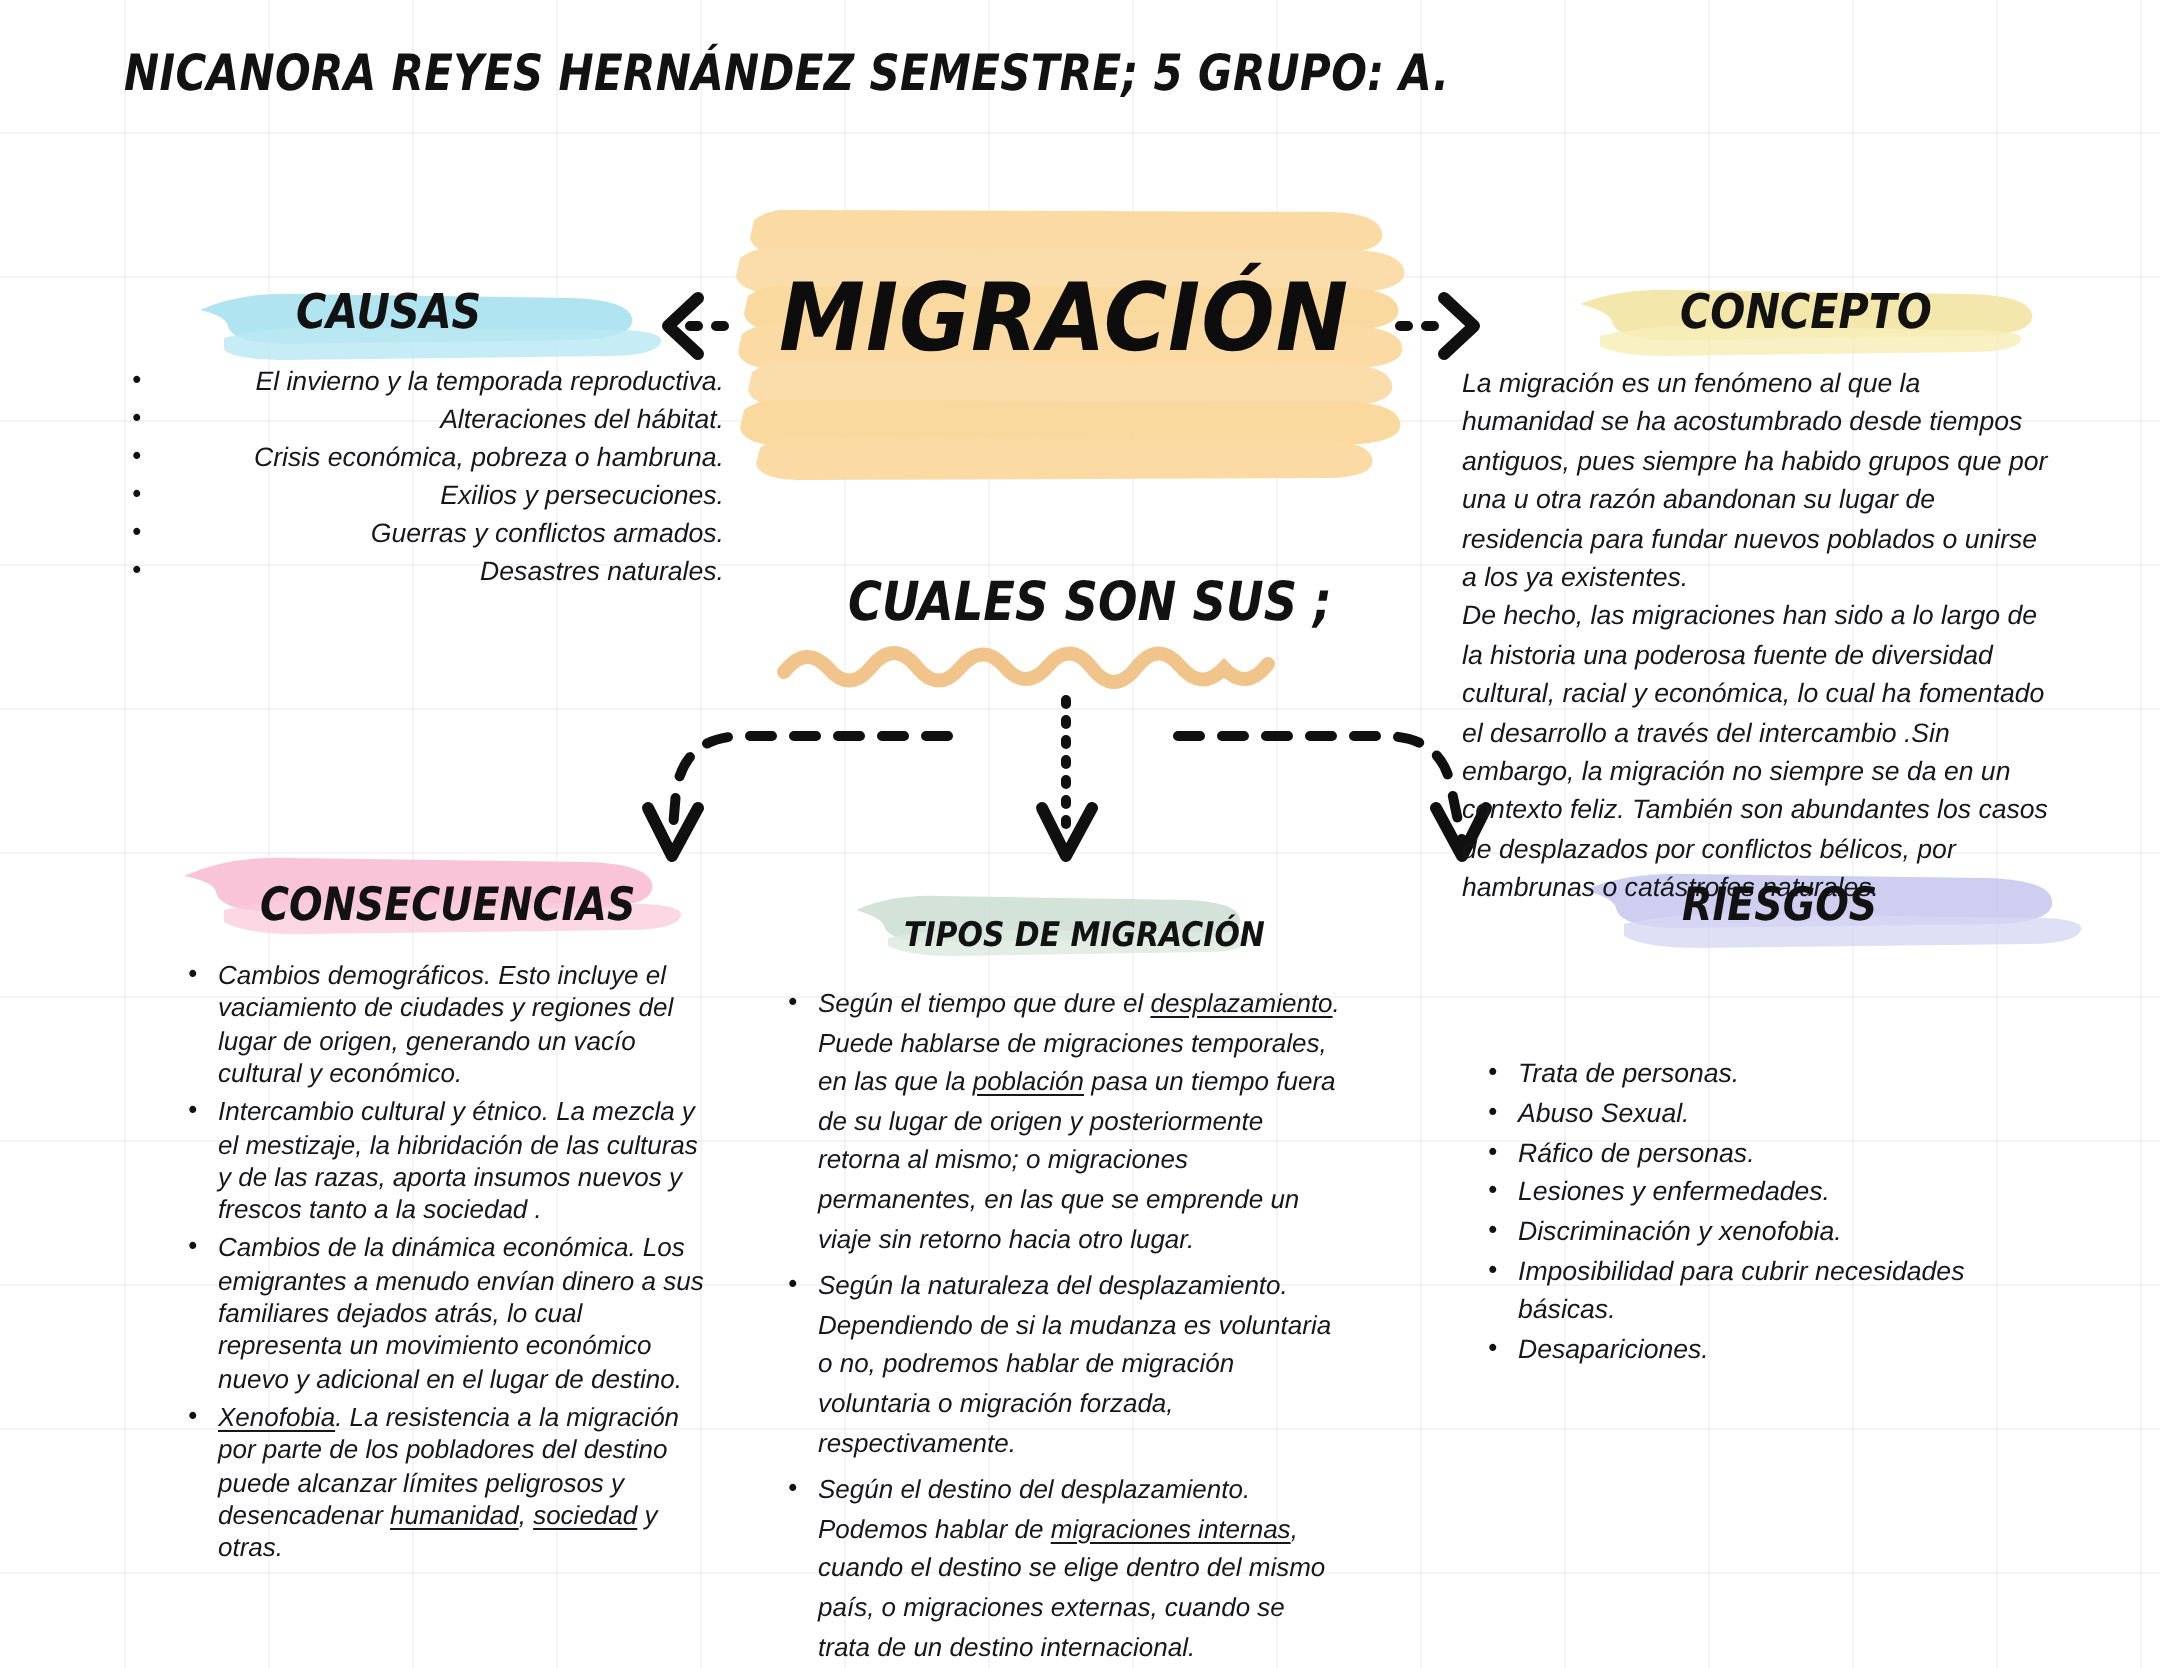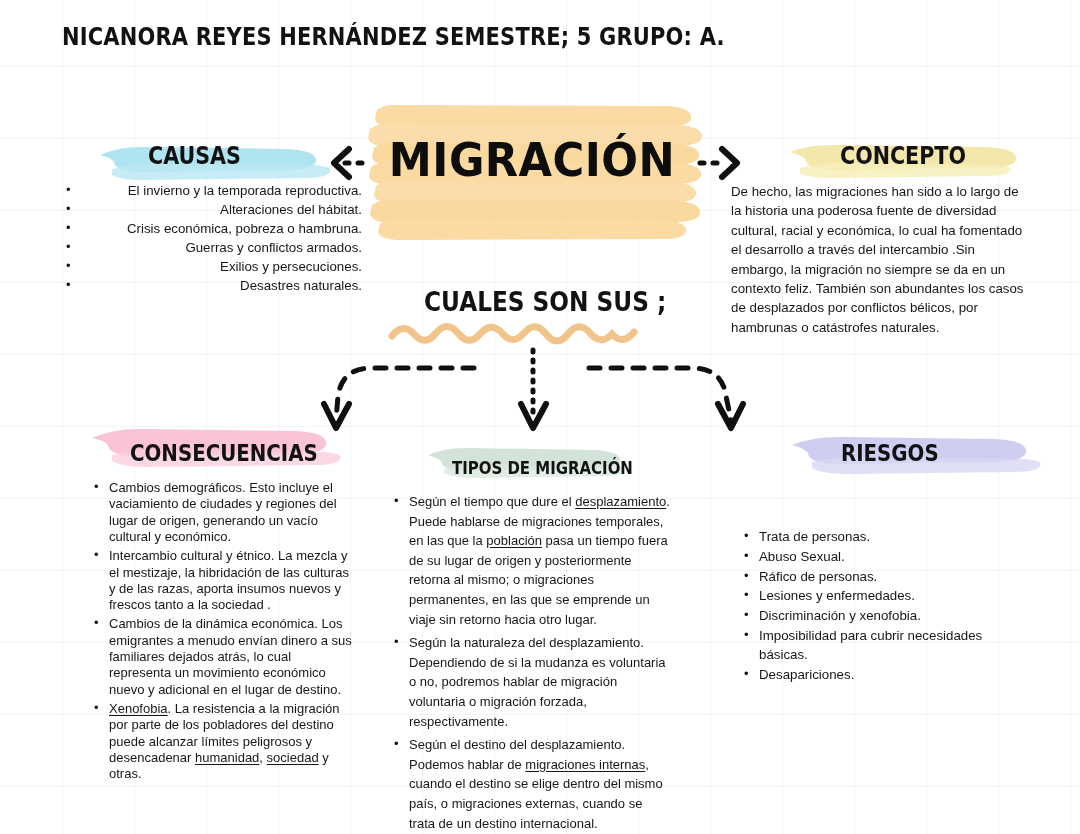--- a/index.html
+++ b/index.html
@@ -18,20 +18,21 @@
     background-size: 72px 72px;
     background-position: -10px -6px;
     font-family: "Liberation Sans", sans-serif;
     color: #111111;
     -webkit-font-smoothing: antialiased;
   }
 
   .canvas {
     position: absolute;
     inset: 0;
+    font-style: italic;
   }
 
   
   .deco {
     position: absolute;
     left: 0;
     top: 0;
     width: 1080px;
     height: 834px;
     pointer-events: none;
@@ -254,27 +255,28 @@
   <div class="sec-head h-cuales">CUALES SON SUS ;</div>
   <div class="sec-head h-consec">CONSECUENCIAS</div>
   <div class="sec-head h-tipos">TIPOS DE MIGRACIÓN</div>
   <div class="sec-head h-riesgos">RIESGOS</div>
 
   <div class="block b-causas">
     <ul>
         <li>El invierno y la temporada reproductiva.</li>
         <li>Alteraciones del hábitat.</li>
         <li>Crisis económica, pobreza o hambruna.</li>
+        <li>Exilios y persecuciones.</li>
         <li>Guerras y conflictos armados.</li>
-        <li>Exilios y persecuciones.</li>
         <li>Desastres naturales.</li>
       </ul>
   </div>
 
   <div class="block b-concepto">
+      <p>La migración es un fenómeno al que la humanidad se ha acostumbrado desde tiempos antiguos, pues siempre ha habido grupos que por una u otra razón abandonan su lugar de residencia para fundar nuevos poblados o unirse a los ya existentes.</p>
       <p>De hecho, las migraciones han sido a lo largo de la historia una poderosa fuente de diversidad cultural, racial y económica, lo cual ha fomentado el desarrollo a través del intercambio .Sin embargo, la migración no siempre se da en un contexto feliz. También son abundantes los casos de desplazados por conflictos bélicos, por hambrunas o catástrofes naturales.</p>
     </div>
 
   <div class="block b-consec">
     <ul>
         <li><span>Cambios demográficos. Esto incluye el vaciamiento de ciudades y regiones del lugar de origen, generando un vacío cultural y económico.</span></li>
         <li><span>Intercambio cultural y étnico. La mezcla y el mestizaje, la hibridación de las culturas y de las razas, aporta insumos nuevos y frescos tanto a la sociedad .</span></li>
         <li><span>Cambios de la dinámica económica. Los emigrantes a menudo envían dinero a sus familiares dejados atrás, lo cual representa un movimiento económico nuevo y adicional en el lugar de destino.</span></li>
         <li><u>Xenofobia</u><span>. La resistencia a la migración por parte de los pobladores del destino puede alcanzar límites peligrosos y desencadenar </span><u>humanidad</u><span>, </span><u>sociedad</u><span> y otras.</span></li>
       </ul>

